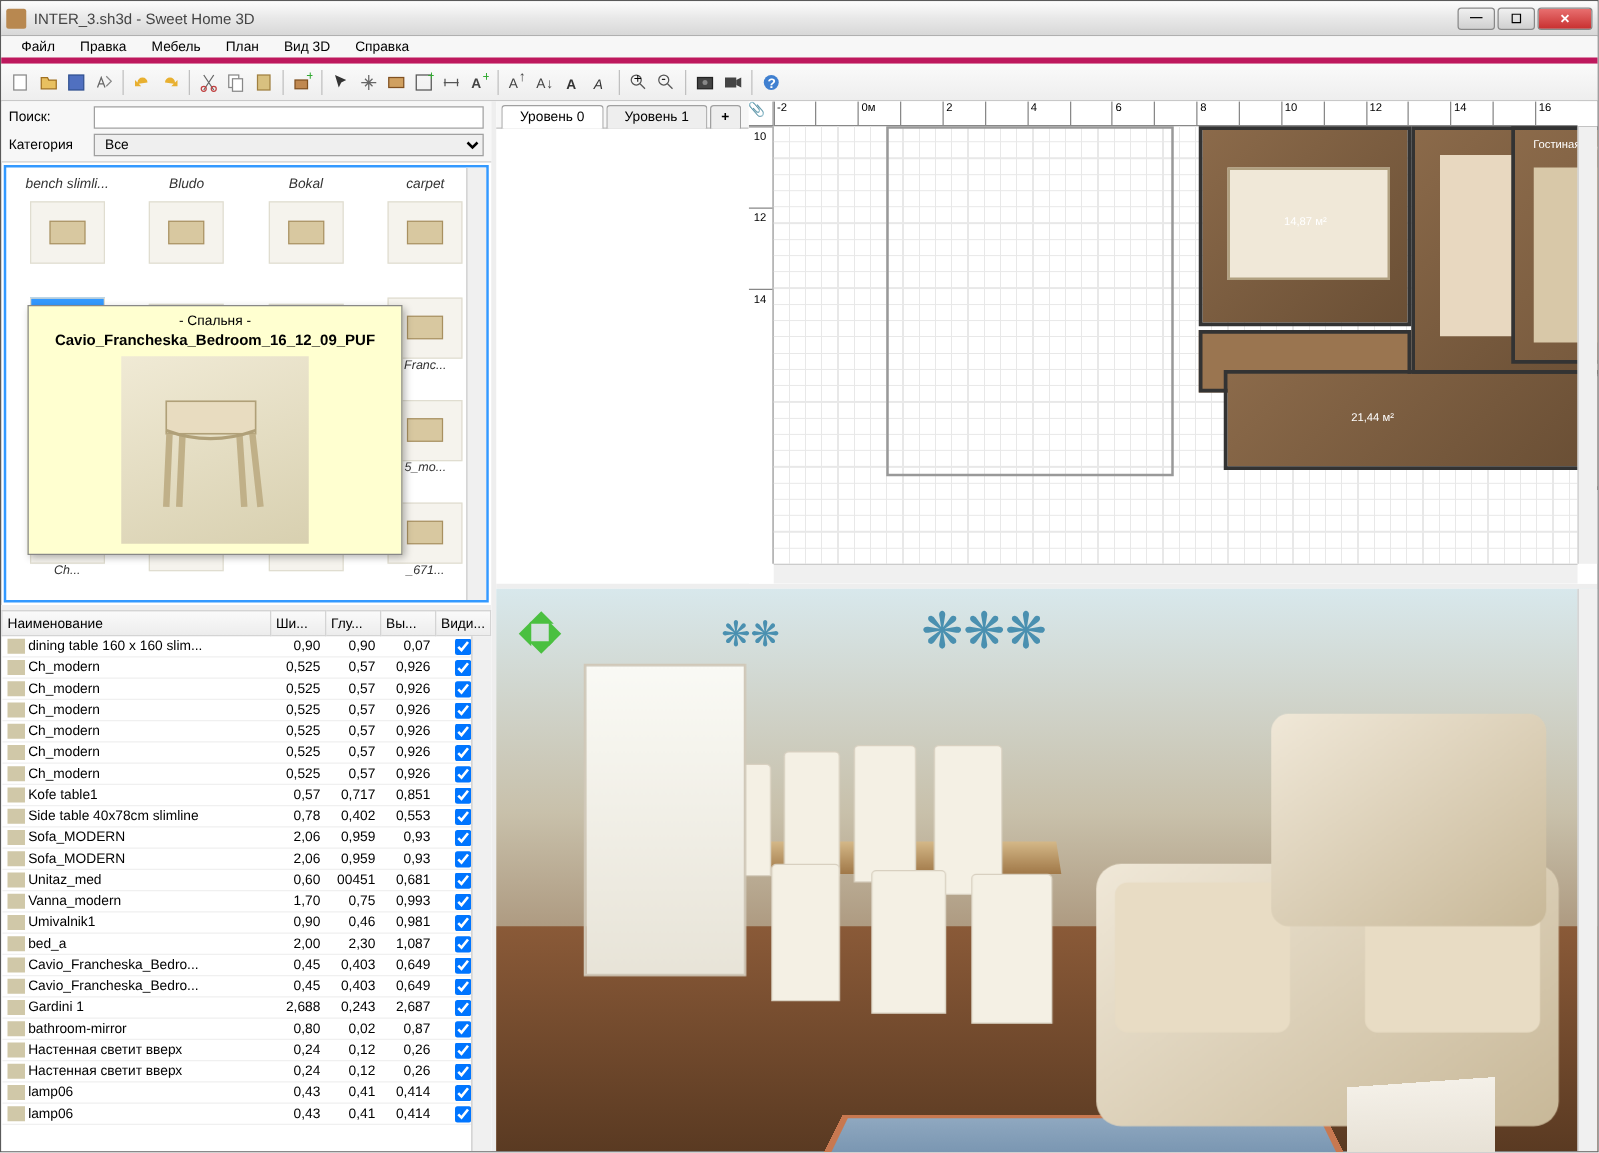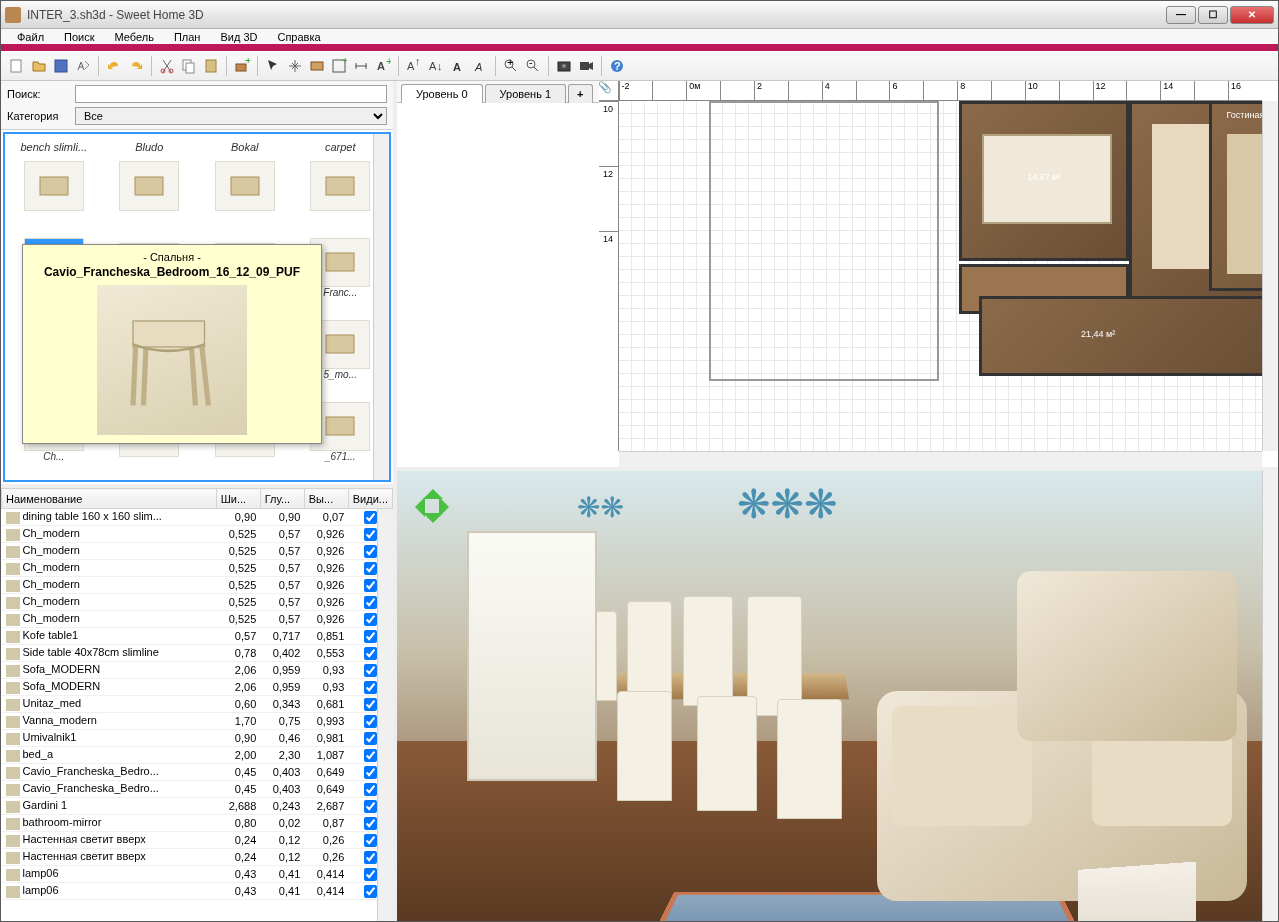--- a/index.html
+++ b/index.html
@@ -6,21 +6,21 @@
 body { background: #f0f0f0; width: 1279px; height: 922px; overflow: hidden; }
 .window { border: 1px solid #5a5a5a; background: #fff; height: 100%; display: flex; flex-direction: column; }
 .titlebar { background: linear-gradient(to bottom, #fdfdfd, #e8e8e8 50%, #d8d8d8); height: 28px; display: flex; align-items: center; padding: 0 4px; border-bottom: 1px solid #b0b0b0; }
 .titlebar .app-icon { width: 16px; height: 16px; margin-right: 6px; background: #b88850; border-radius: 2px; }
 .titlebar .title { flex: 1; color: #444; font-size: 12px; }
 .winbtns { display: flex; gap: 2px; }
 .winbtn { width: 30px; height: 18px; border: 1px solid #888; border-radius: 3px; display: flex; align-items: center; justify-content: center; font-weight: bold; font-size: 10px; }
 .winbtn.min { background: linear-gradient(#f0f0f0, #d0d0d0); }
 .winbtn.max { background: linear-gradient(#f0f0f0, #d0d0d0); }
 .winbtn.close { background: linear-gradient(#e87070, #c83030); color: #fff; width: 44px; }
-.menubar { background: #f7f7f7; height: 22px; display: flex; align-items: center; padding: 0 6px; border-bottom: 7px solid #be185d; }
+.menubar { background: #f7f7f7; height: 22px; display: flex; align-items: center; padding: 0 6px; border-bottom: 5px solid #be185d; }
 .menubar span { padding: 3px 10px; cursor: default; }
 .toolbar { background: linear-gradient(#fafafa, #eee); height: 30px; display: flex; align-items: center; padding: 0 6px; border-bottom: 1px solid #c8c8c8; gap: 2px; }
 .tbtn { width: 20px; height: 20px; display: flex; align-items: center; justify-content: center; border-radius: 2px; }
 .tsep { width: 1px; height: 20px; background: #c0c0c0; margin: 0 3px; }
 .content { flex: 1; display: flex; overflow: hidden; }
 .leftcol { width: 396px; display: flex; flex-direction: column; border-right: 4px solid #eee; }
 .rightcol { flex: 1; display: flex; flex-direction: column; }
 
 .catalog-controls { background: #f7f7f7; padding: 2px 6px; border-bottom: 1px solid #d0d0d0; }
 .catalog-controls .row { display: flex; align-items: center; gap: 6px; height: 22px; }
@@ -93,21 +93,21 @@
     <div class="title">INTER_3.sh3d - Sweet Home 3D</div>
     <div class="winbtns">
       <div class="winbtn min">—</div>
       <div class="winbtn max">☐</div>
       <div class="winbtn close">✕</div>
     </div>
   </div>
 
   <div class="menubar">
     <span>Файл</span>
-    <span>Поиск</span>
+    <span>Правка</span>
     <span>Мебель</span>
     <span>План</span>
     <span>Вид 3D</span>
     <span>Справка</span>
   </div>
 
   <div class="toolbar">
     <div class="tbtn">
         <svg class="tiny">
           <rect x="2" y="2" width="10" height="12" fill="#fff" stroke="#888"></rect>
@@ -507,21 +507,21 @@
               <tr>
                 <td><span class="icon-cell"></span><span>Sofa_MODERN</span></td>
                 <td class="num">2,06</td>
                 <td class="num">0,959</td>
                 <td class="num">0,93</td>
                 <td style="text-align:center"><input type="checkbox" checked="" style=""></td>
               </tr>
               <tr>
                 <td><span class="icon-cell"></span><span>Unitaz_med</span></td>
                 <td class="num">0,60</td>
-                <td class="num">0,343</td>
+                <td class="num">00451</td>
                 <td class="num">0,681</td>
                 <td style="text-align:center"><input type="checkbox" checked="" style=""></td>
               </tr>
               <tr>
                 <td><span class="icon-cell"></span><span>Vanna_modern</span></td>
                 <td class="num">1,70</td>
                 <td class="num">0,75</td>
                 <td class="num">0,993</td>
                 <td style="text-align:center"><input type="checkbox" checked="" style=""></td>
               </tr>

